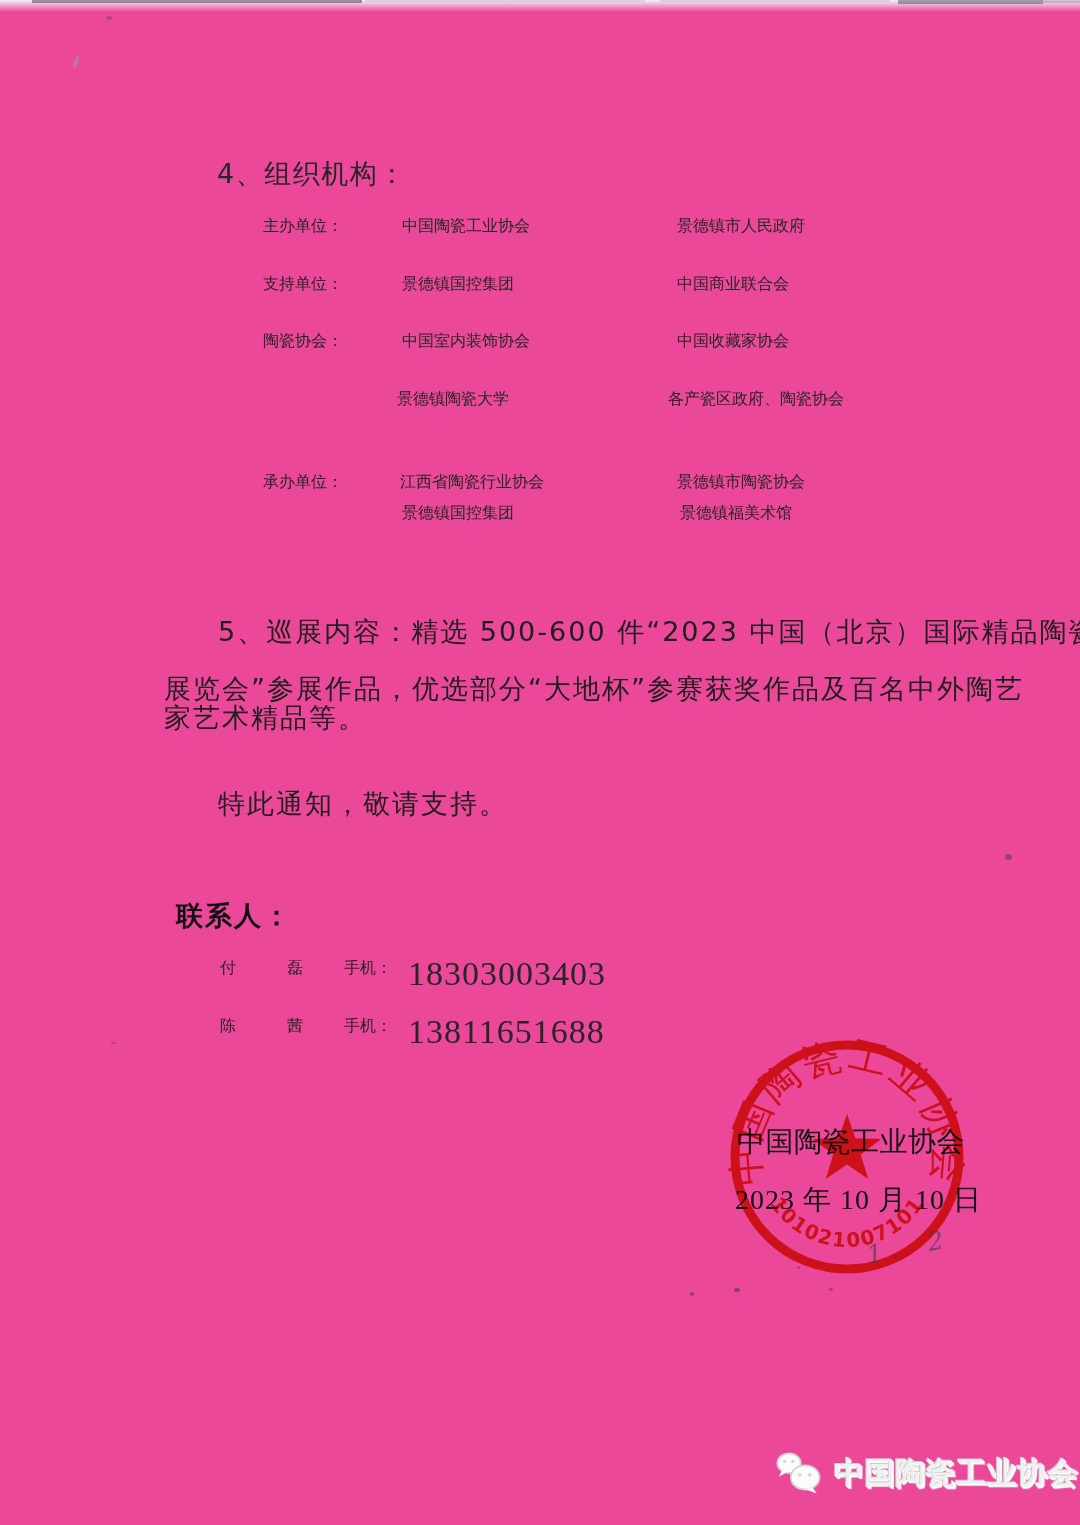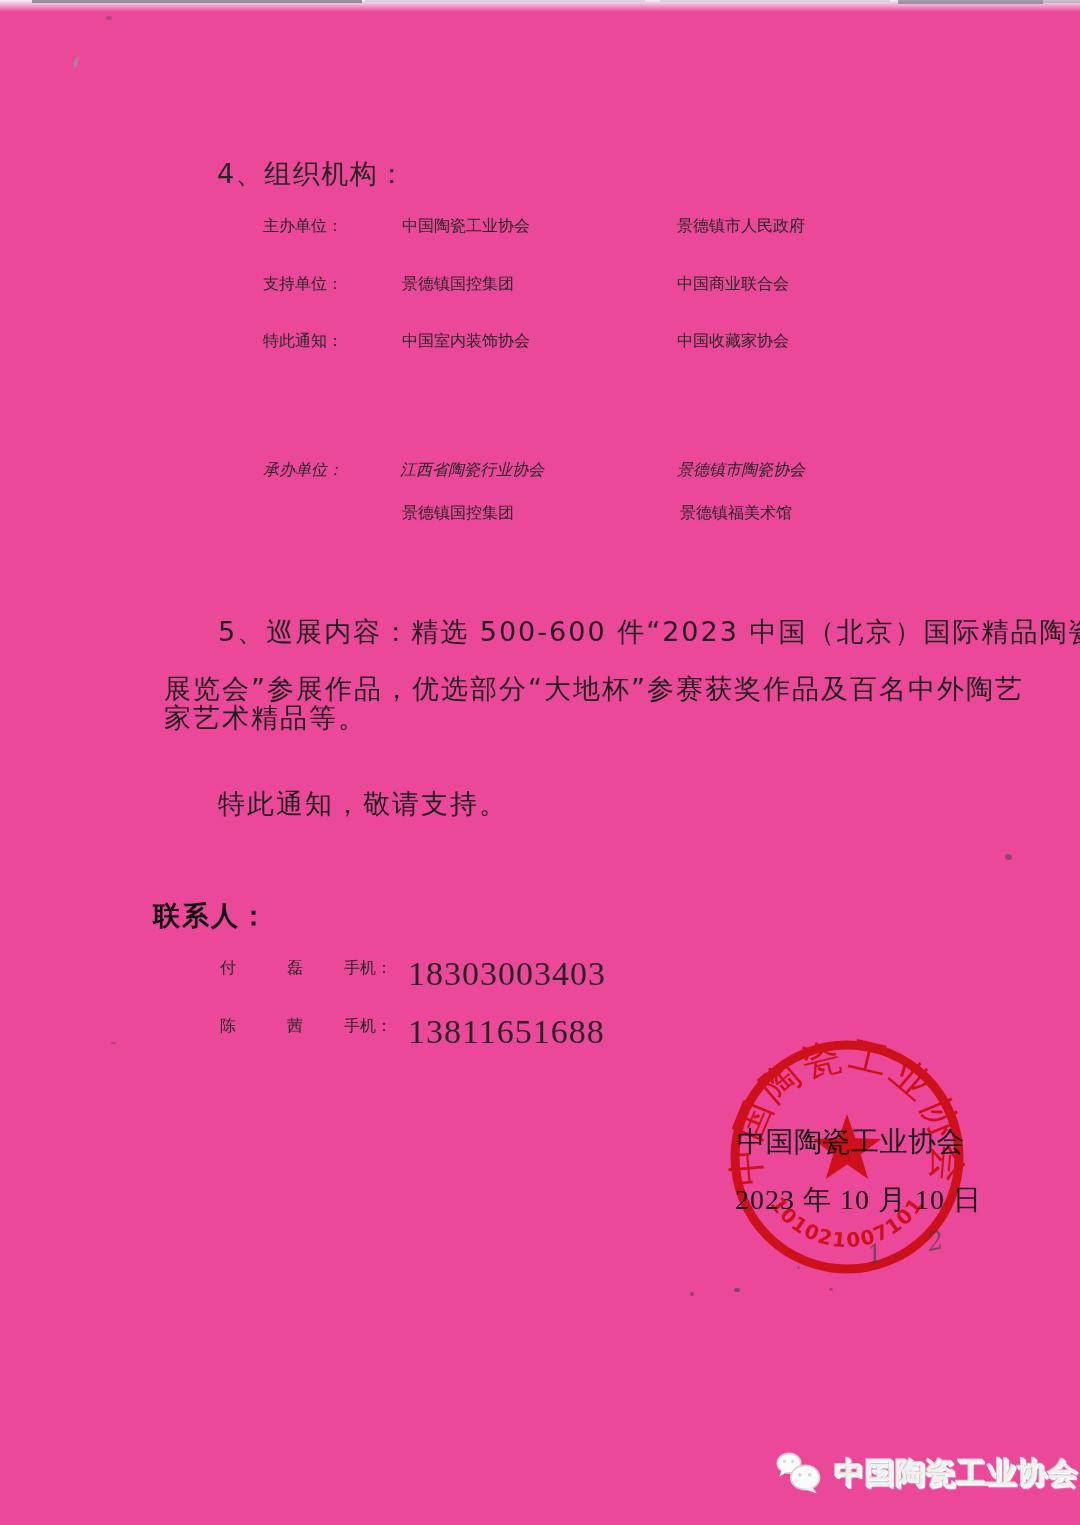--- a/index.html
+++ b/index.html
@@ -81,42 +81,47 @@
     <span class="o-label">主办单位：</span>
     <span class="o-col1">中国陶瓷工业协会</span>
     <span class="o-col2">景德镇市人民政府</span>
   </div>
   <div class="row" style="top:274px;">
     <span class="o-label">支持单位：</span>
     <span class="o-col1">景德镇国控集团</span>
     <span class="o-col2">中国商业联合会</span>
   </div>
   <div class="row" style="top:331px;">
-    <span class="o-label">特此通知：</span>
+    <span class="o-label">陶瓷协会：</span>
     <span class="o-col1">中国室内装饰协会</span>
     <span class="o-col2">中国收藏家协会</span>
   </div>
-  <div class="row" style="top:460px;font-style:italic;">
+  <div class="row" style="top:389px;">
+    <span class="o-label"></span>
+    <span class="o-col1" style="left:397px;">景德镇陶瓷大学</span>
+    <span class="o-col2" style="left:668px;">各产瓷区政府、陶瓷协会</span>
+  </div>
+  <div class="row" style="top:472px;">
     <span class="o-label">承办单位：</span>
     <span class="o-col1" style="left:400px;">江西省陶瓷行业协会</span>
     <span class="o-col2">景德镇市陶瓷协会</span>
   </div>
   <div class="row" style="top:503px;">
     <span class="o-label"></span>
     <span class="o-col1">景德镇国控集团</span>
     <span class="o-col2" style="left:680px;font-family:Liberation Serif, serif;">景德镇福美术馆</span>
   </div>
 
   <div class="line sec5" style="left:218px;top:616px;">5、巡展内容：精选 500-600 件“2023 中国（北京）国际精品陶瓷</div>
   <div class="line sec5" style="left:164px;top:673px;">展览会”参展作品，优选部分“大地杯”参赛获奖作品及百名中外陶艺</div>
   <div class="line sec5" style="left:164px;top:702px;">家艺术精品等。</div>
 
   <div class="line sec5" style="left:218px;top:788px;text-align:center;">特此通知，敬请支持。</div>
 
-  <div class="line contacts-heading" style="left:153px;top:900px;">联系人：</div>
+  <div class="line contacts-heading" style="left:176px;top:900px;">联系人：</div>
 
   <div class="row" style="top:958px;">
     <span class="c-surname">付</span>
     <span class="c-given">磊</span>
     <span class="c-phone-label">手机：</span>
     <span class="c-phone">18303003403</span>
   </div>
   <div class="row" style="top:1016px;">
     <span class="c-surname">陈</span>
     <span class="c-given">茜</span>

